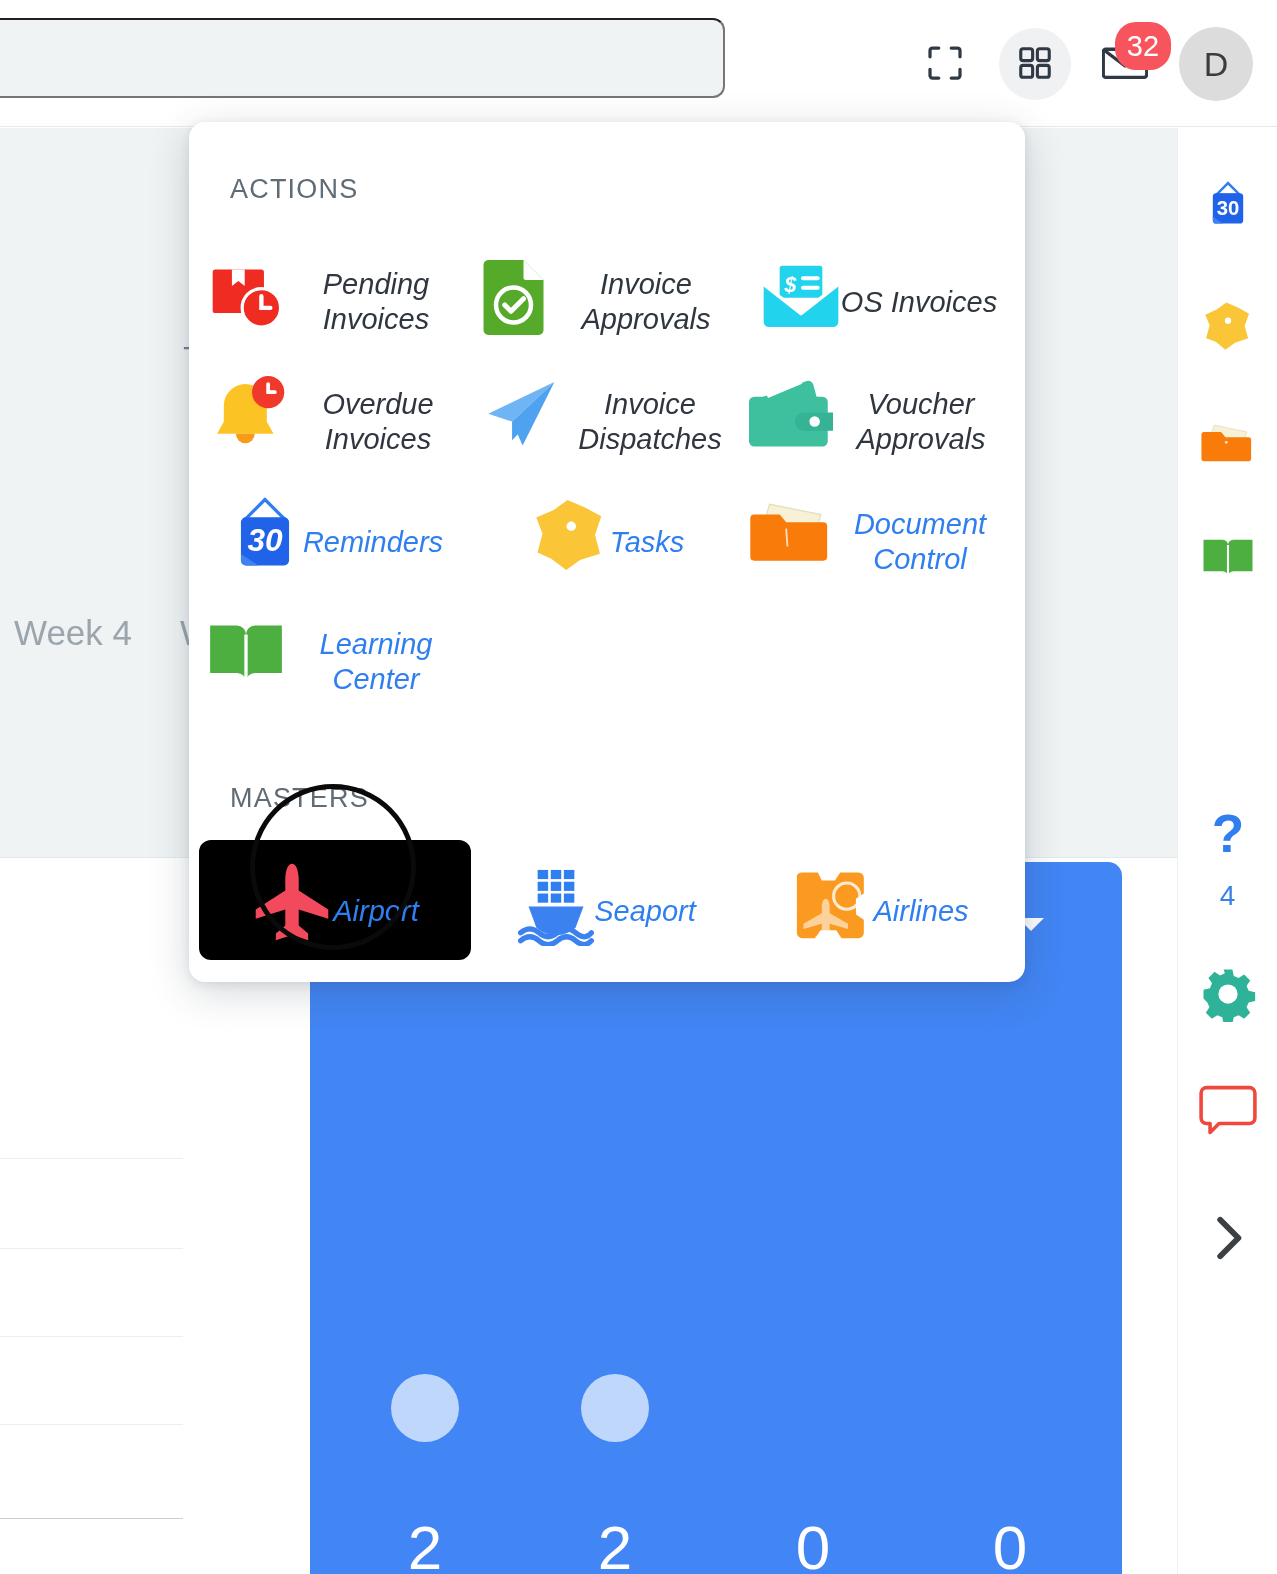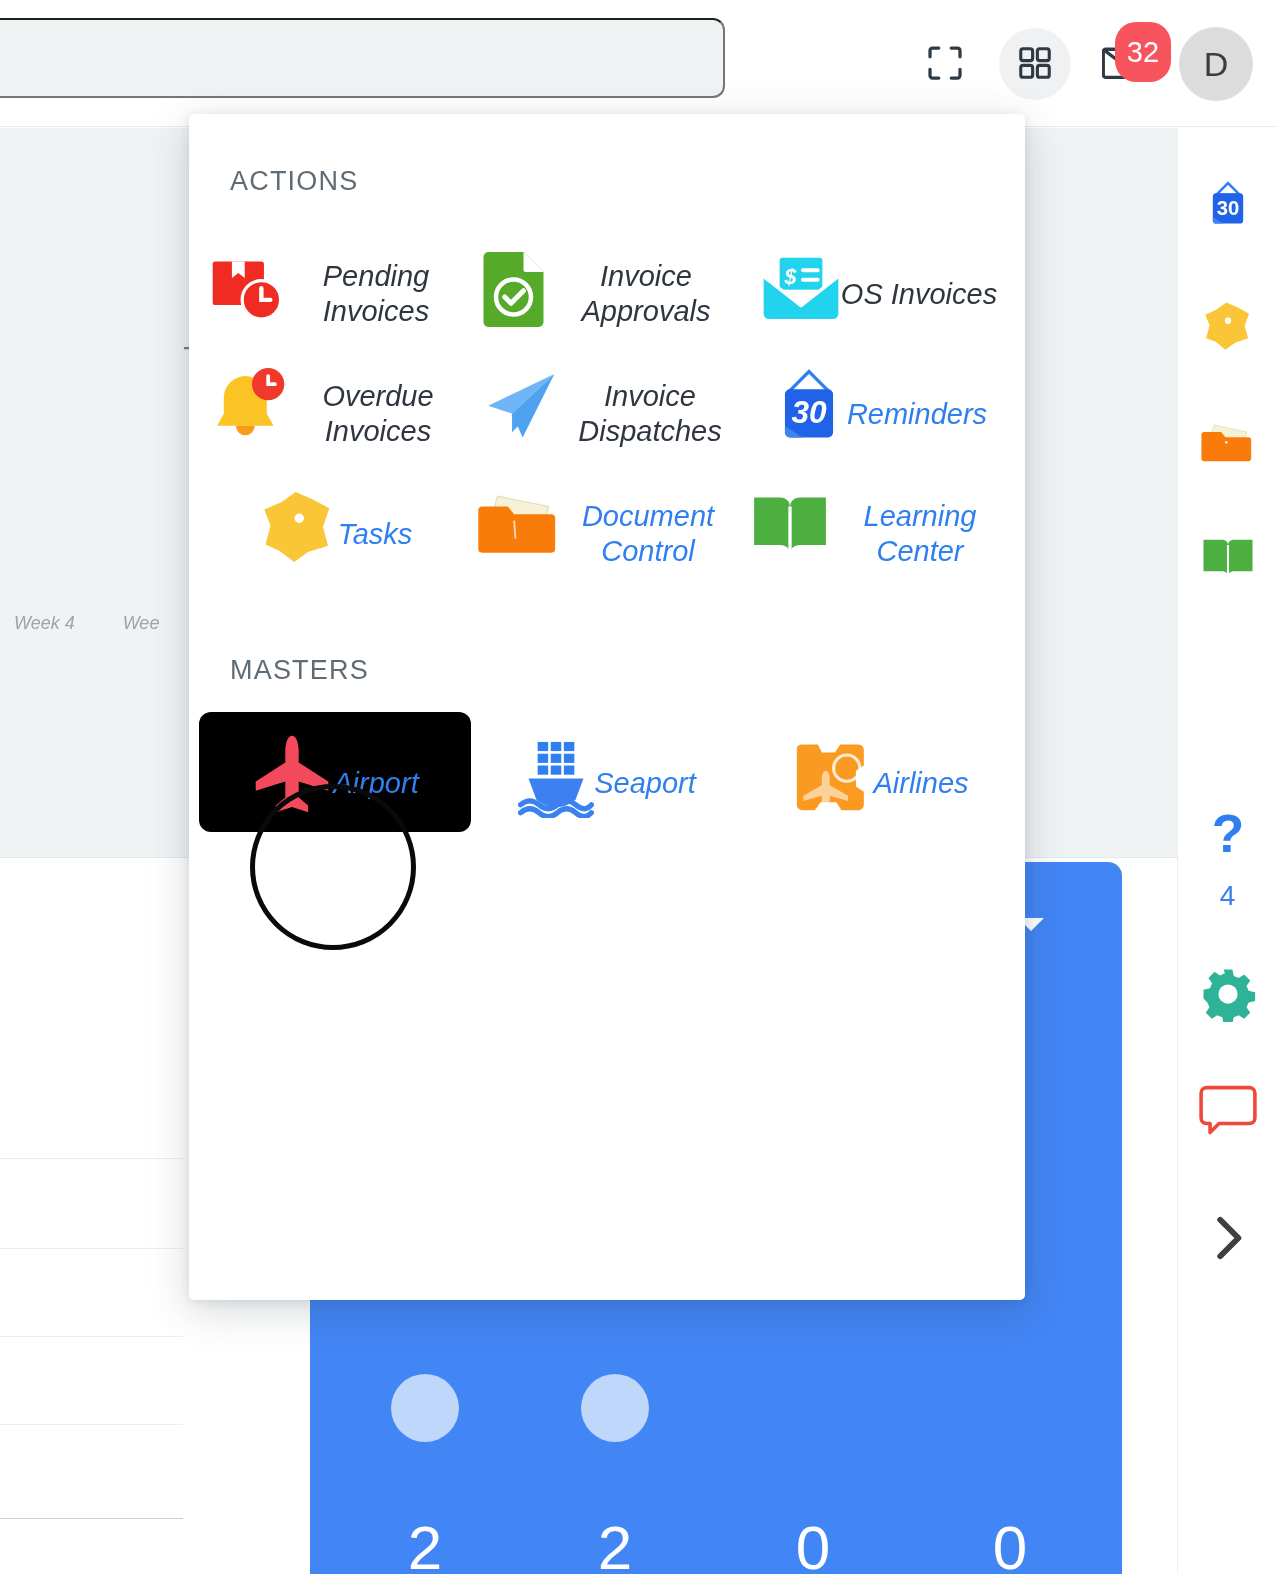--- a/index.html
+++ b/index.html
@@ -28,21 +28,21 @@
   }
   .ic-btn {
     width: 72px; height: 72px; border-radius: 50%;
     display: flex; align-items: center; justify-content: center;
     background: transparent; border: none; cursor: pointer;
   }
   .ic-btn.filled { background: #eff1f2; }
   .badge-wrap { position: relative; width: 72px; height: 72px;
     display:flex; align-items:center; justify-content:center; cursor:pointer;}
   .badge {
-    position: absolute; top: -6px; right: -10px; min-width: 56px; height: 60px;
+    position: absolute; top: -6px; right: -10px; min-width: 56px; height: 48px;
     background: #f8545e; color: #fff; border-radius: 21px;
     display: flex; align-items: center; justify-content: center;
     font-size: 29px; font-weight: 400; padding: 0 10px;
   }
   .avatar {
     width: 74px; height: 74px; border-radius: 50%; background: #dcdcdc;
     display: flex; align-items: center; justify-content: center;
     font-size: 34px; color: #3c3c3c; cursor: pointer;
   }
 
@@ -55,21 +55,21 @@
     position: absolute; left: 60px; top: 145px; width: 220px;
     text-align: right; font-size: 54px; font-weight: 700; color: #2d3436;
     letter-spacing: -1px; white-space: nowrap;
   }
   .stat-label {
     position: absolute; left: 60px; top: 212px; width: 220px;
     text-align: right; font-size: 30px; color: #74808c; white-space: nowrap;
   }
   .week-axis {
     position: absolute; left: 14px; top: 485px;
-    display: flex; gap: 48px; font-size: 18px; color: #9aa5ad; white-space: nowrap; font-style: italic;
+    display: flex; gap: 48px; font-size: 35px; color: #9aa5ad; white-space: nowrap;
   }
 
   .white-rows {
     position: absolute; left: 0; top: 858px; width: 1177px; height: 716px;
     background: #ffffff;
   }
   .row-sep { position: absolute; left: 0; width: 183px; height: 1px; background: #eceff0; }
   .row-sep.dark { background: #c9cfd2; }
 
   
@@ -98,22 +98,22 @@
     display: flex; flex-direction: column; align-items: center;
   }
   .rail-item {
     width: 100px; display: flex; flex-direction: column;
     align-items: center; justify-content: center; cursor: pointer;
   }
   .rail-count { font-size: 28px; color: #3a80e8; margin-top: 6px; }
 
   
   .panel {
-    position: absolute; left: 189px; top: 114px; width: 836px; height: 1186px;
-    background: #ffffff; border-radius: 5px;
+    position: absolute; left: 189px; top: 122px; width: 836px; height: 860px;
+    background: #ffffff; border-radius: 16px;
     box-shadow: 0 10px 42px rgba(40,55,70,0.20), 0 2px 10px rgba(40,55,70,0.10);
     overflow: hidden;
   }
   .section-title {
     font-size: 27px; letter-spacing: 1.2px; color: #5f6b75;
     padding: 0 0 0 41px;
   }
   .grid {
     display: grid; grid-template-columns: repeat(3, 1fr);
     padding: 0 10px;
@@ -350,20 +350,32 @@
         <span class="glyph">
           <svg width="86" height="82" viewBox="0 0 64 62">
             <path d="M58 6 L8 30 L26 36 Z" fill="#6fb4f5"></path>
             <path d="M58 6 L26 36 L34 54 Z" fill="#4ea2f0"></path>
             <path d="M26 36 L26 50 L34 42 Z" fill="#4ea2f0"></path>
           </svg>
         </span>
         <span class="cap">Invoice Dispatches</span>
       </div>
 
+      <div class="tile">
+        <span class="glyph">
+          <svg width="84" height="76" viewBox="0 0 64 56">
+            <path d="M6 16 L44 2 a4 4 0 0 1 5 3 l3 11 Z" fill="#3ec09e"></path>
+            <path d="M4 14 h52 a4 4 0 0 1 4 4 v30 a4 4 0 0 1 -4 4 H4 a4 4 0 0 1 -4 -4 V18 a4 4 0 0 1 4 -4 Z" fill="#3ec09e"></path>
+            <path d="M42 26 h22 v14 H42 a7 7 0 0 1 0 -14 Z" fill="#35b394"></path>
+            <circle cx="50" cy="33" r="4" fill="#ffffff"></circle>
+            <path d="M14 14 L40 3" stroke="#ffffff" stroke-width="2.4"></path>
+          </svg>
+        </span>
+        <span class="cap">Voucher Approvals</span>
+      </div>
 
       <div class="tile">
         <span class="glyph">
           <svg width="76" height="82" viewBox="0 0 60 64">
             <path d="M30 4 L14 20 H46 Z" fill="none" stroke="#2f7ff0" stroke-width="2.6"></path>
             <rect x="11" y="18" width="38" height="38" rx="4" fill="#2063e8"></rect>
             <text x="30" y="45" font-size="25" font-weight="bold" fill="#fff" text-anchor="middle" font-family="'Liberation Sans',sans-serif">30</text>
             <path d="M11 47 L25 56 H15 a4 4 0 0 1 -4 -4 Z" fill="#3f82f0"></path>
           </svg>
         </span>

